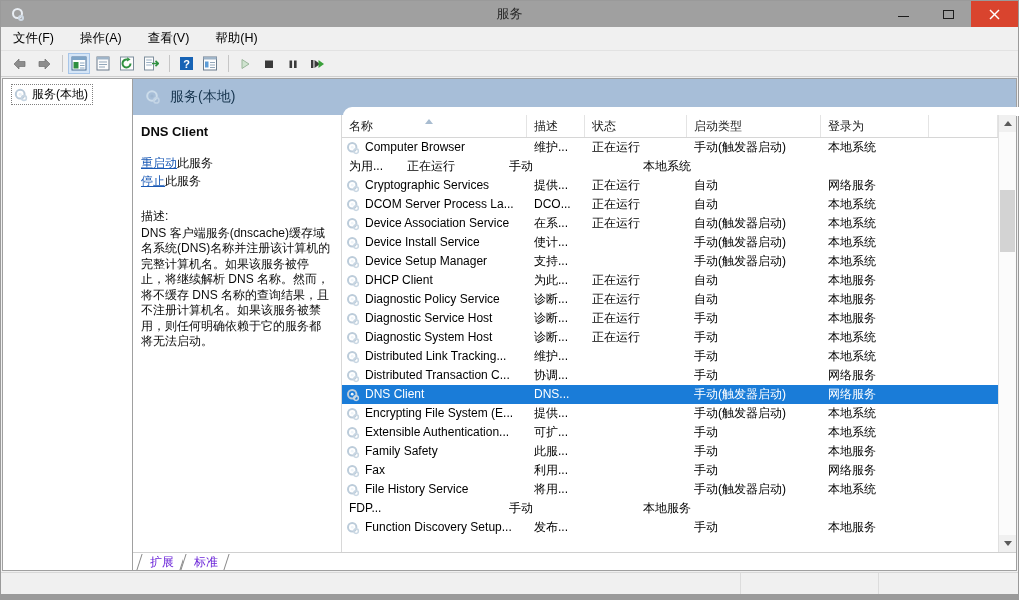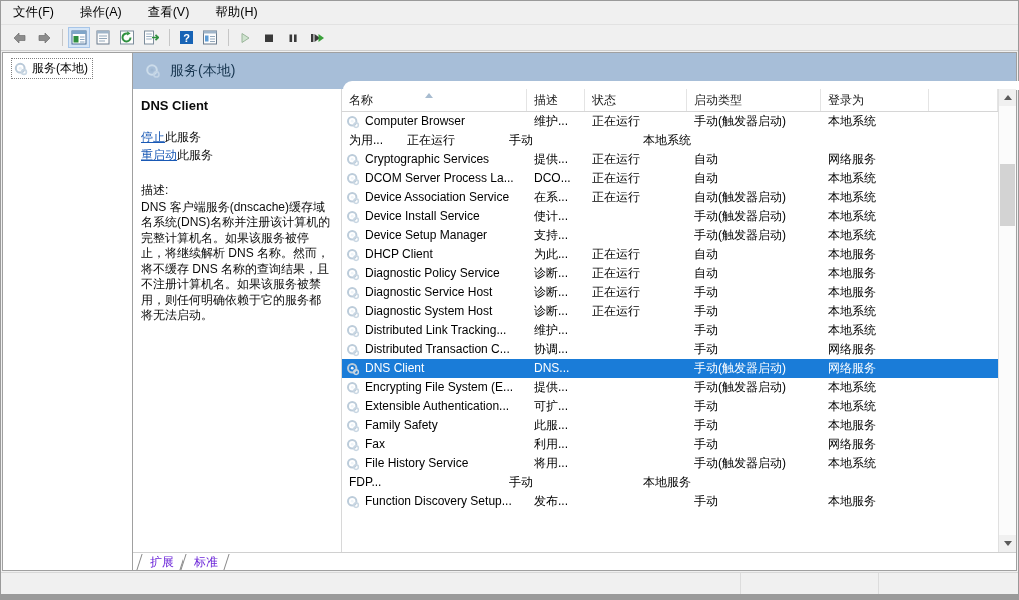--- a/index.html
+++ b/index.html
@@ -453,20 +453,40 @@
     height: 5px;
     background: #9a9a9a;
     flex: none;
   }
 </style>
 </head>
 <body>
 
 <div class="window">
 
+  <div class="titlebar">
+    <div class="title-icon">
+      <span class="gear-glyph"></span>
+    </div>
+    <div class="title-text">服务</div>
+    <div class="winbtns">
+      <div class="winbtn">
+          <span class="min-bar"></span>
+        </div>
+      <div class="winbtn">
+          <span class="max-box"></span>
+        </div>
+      <div class="winbtn close">
+        <svg width="13" height="13" viewBox="0 0 13 13">
+          <line x1="2" y1="2" x2="11" y2="11" stroke="#ffffff" stroke-width="1.4"></line>
+          <line x1="11" y1="2" x2="2" y2="11" stroke="#ffffff" stroke-width="1.4"></line>
+        </svg>
+      </div>
+    </div>
+  </div>
 
   <div class="menubar">
     <div class="menu-item">文件(F)</div>
     <div class="menu-item">操作(A)</div>
     <div class="menu-item">查看(V)</div>
     <div class="menu-item">帮助(H)</div>
   </div>
 
   <div class="toolbar">
     <div class="tb-btn">
@@ -586,24 +606,24 @@
         <span class="pane-header-title">服务(本地)</span>
         <div class="pane-header-notch"></div>
       </div>
 
       <div class="pane-content">
 
         <div class="details">
           <div class="svc-title">DNS Client</div>
 
           <div class="action-link">
-            <span class="lnk">停止</span><span>此服务</span>
+            <span class="lnk">重启动</span><span>此服务</span>
           </div>
           <div class="action-link">
-            <span class="lnk">重启动</span><span>此服务</span>
+            <span class="lnk">停止</span><span>此服务</span>
           </div>
 
           <div class="desc-block">
             <div class="desc-label">描述:</div>
             <div class="desc-text">DNS 客户端服务(dnscache)缓存域名系统(DNS)名称并注册该计算机的完整计算机名。如果该服务被停止，将继续解析 DNS 名称。然而，将不缓存 DNS 名称的查询结果，且不注册计算机名。如果该服务被禁用，则任何明确依赖于它的服务都将无法启动。</div>
           </div>
         </div>
 
         <div class="table-wrap">
 

